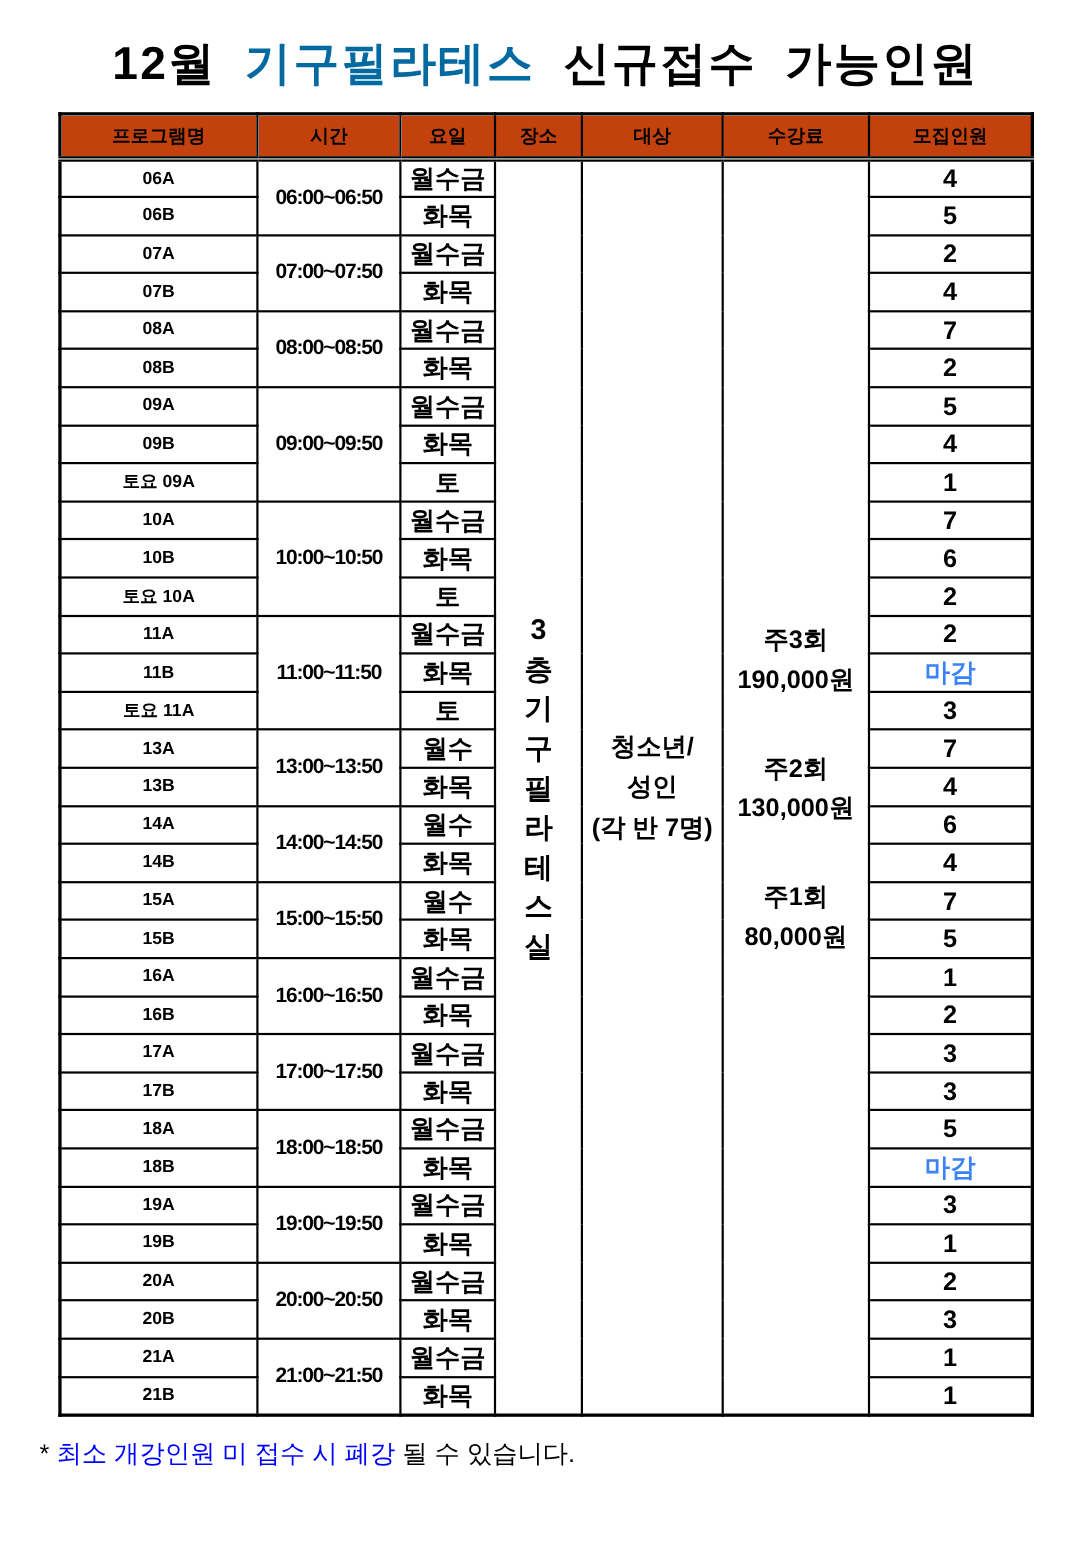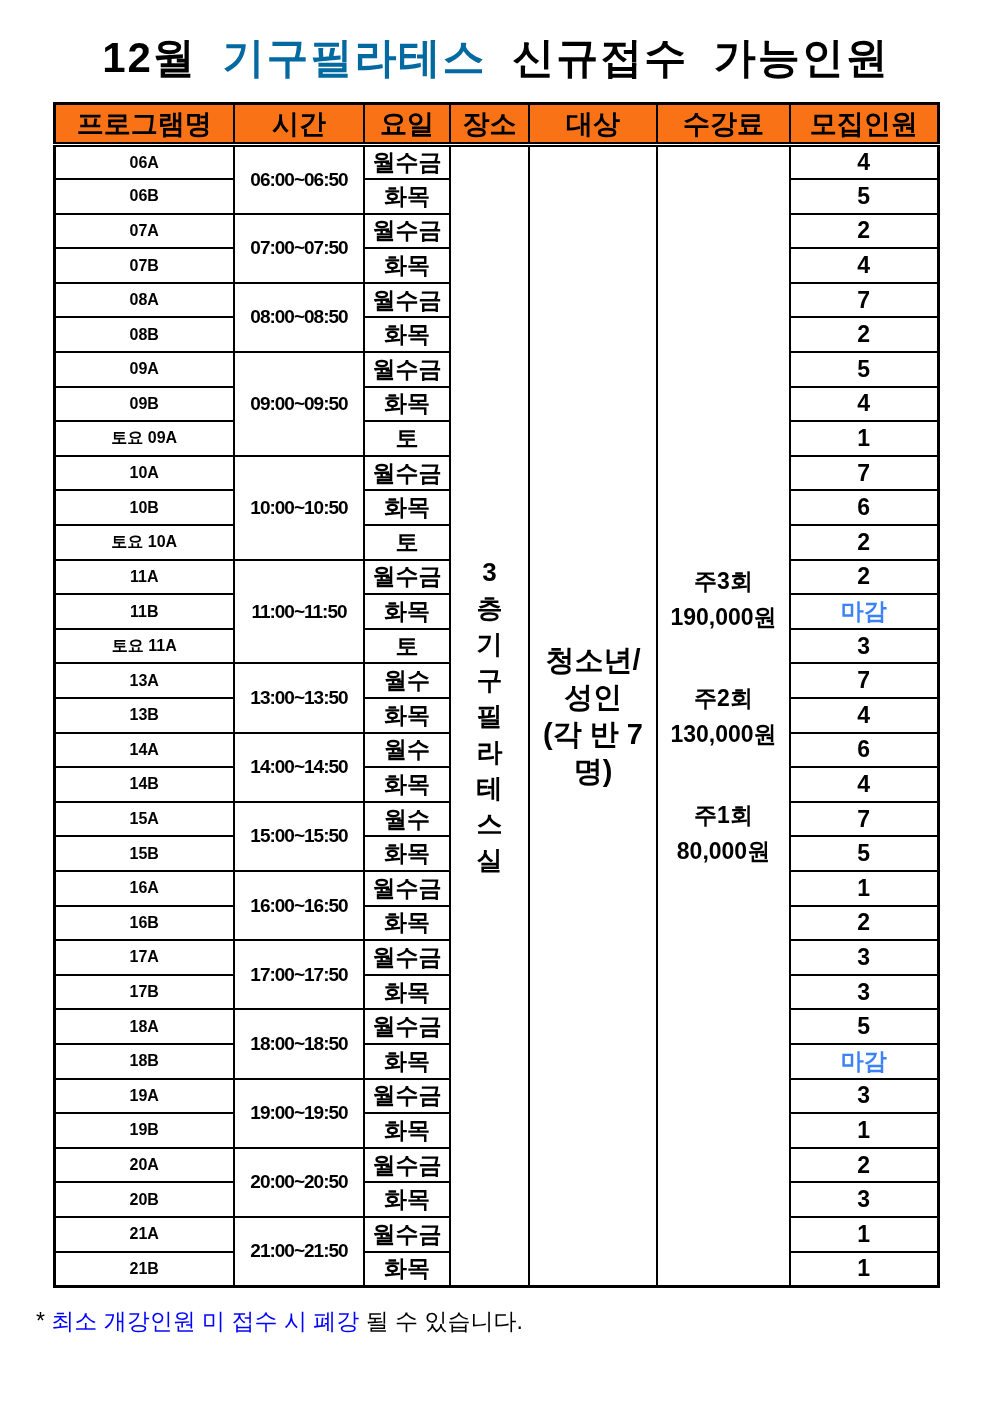--- a/index.html
+++ b/index.html
@@ -27,38 +27,38 @@
     border: 3px solid #000;
   }
   th, td {
     border: 2px solid #000;
     padding: 0;
     text-align: center;
     vertical-align: middle;
     overflow: hidden;
   }
   thead th {
-    background: #f97316;
+    background: #c2410c;
     height: 37px;
-    font-size: 27px;
+    font-size: 17px;
     font-weight: bold;
     border-bottom: 5px double #000;
   }
   tbody tr { height: 34.6px; }
   td.program  { font-size: 16px; font-weight: bold; }
   td.time     { font-size: 19px; font-weight: bold; letter-spacing: -1px; }
   td.days     { font-size: 23px; font-weight: bold; }
   td.capacity { font-size: 23px; font-weight: bold; }
   td.capacity.closed { color: #3b82f6; }
 
   td.location { font-weight: bold; }
   .location-char { font-size: 26px; line-height: 36px; }
 
   td.target { font-weight: bold; }
-  .target-line { font-size: 29px; line-height: 37px; }
+  .target-line { font-size: 23px; line-height: 37px; }
 
   td.fee { font-weight: bold; }
   .fee-line { font-size: 23px; line-height: 36px; }
   .fee-group + .fee-group { margin-top: 45px; }
 
   .footnote {
     margin: 18px 0 0 36px;
     font-size: 23px;
     font-weight: normal;
     white-space: pre;

